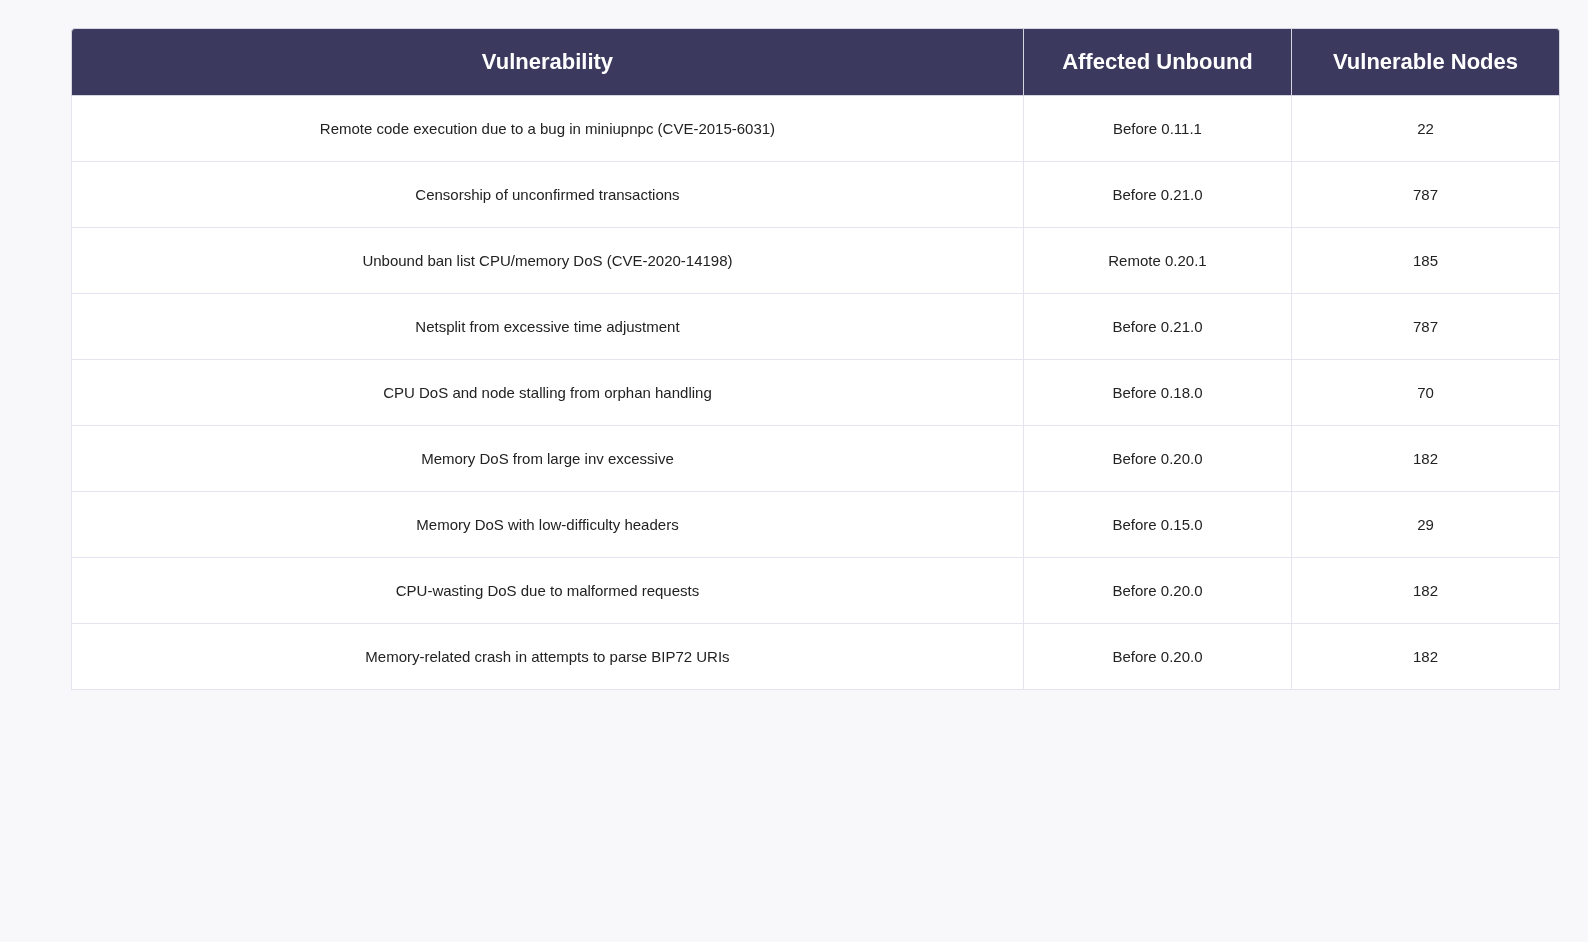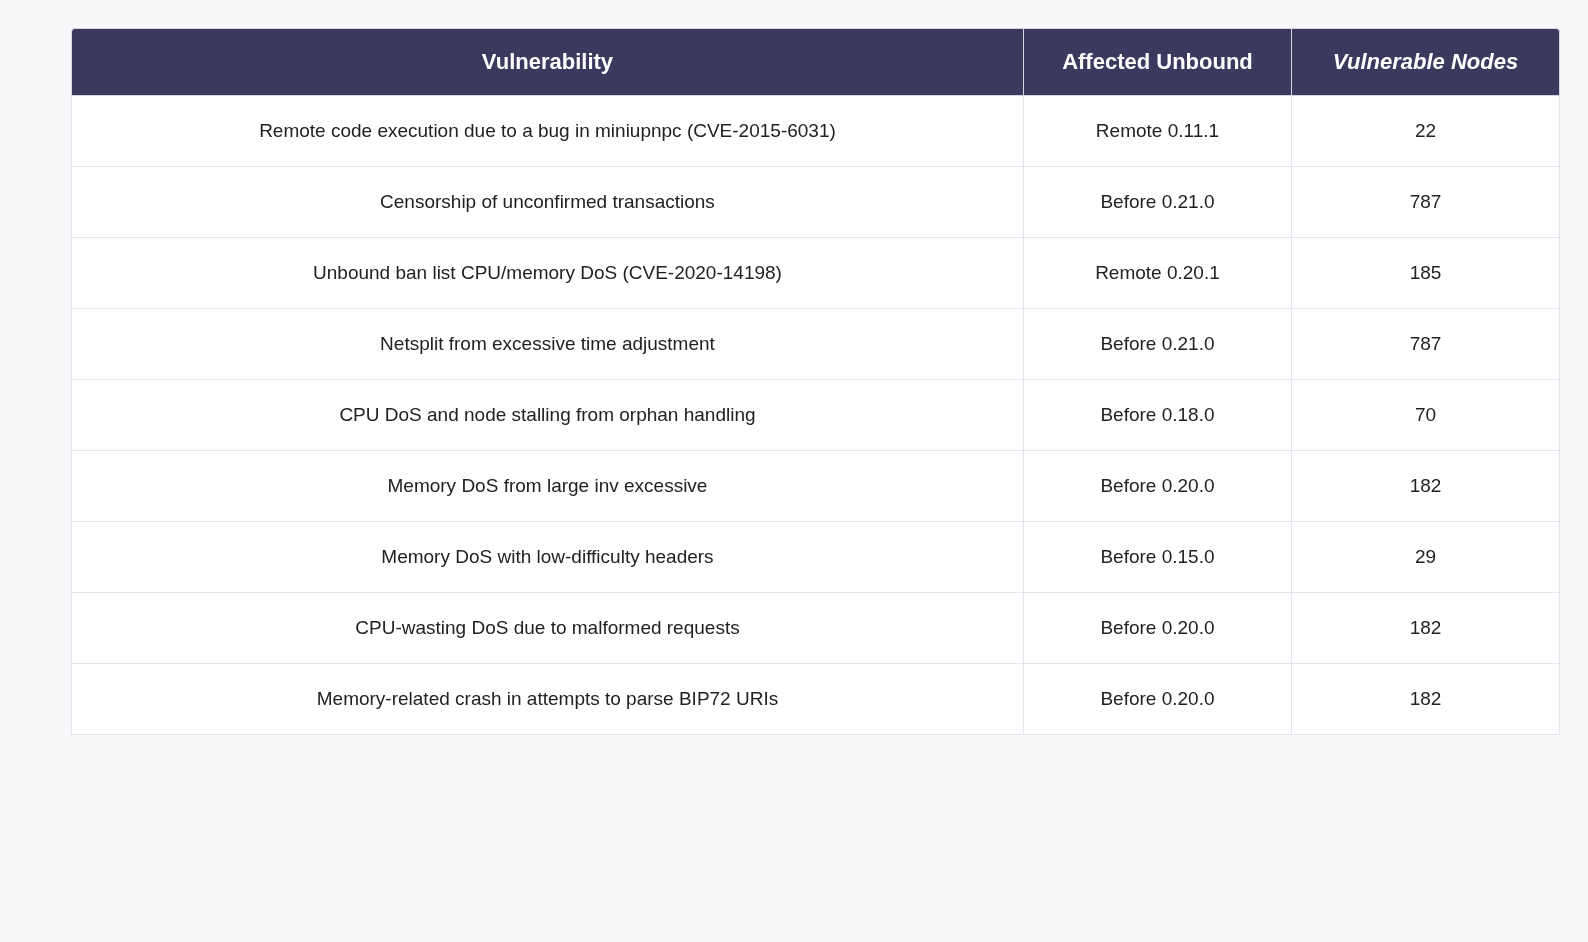--- a/index.html
+++ b/index.html
@@ -28,26 +28,25 @@
       font-size: 22px;
       padding: 20px 18px;
       text-align: center;
       border: 1px solid #d4d4e2;
     }
     thead th:first-child {
       border-top-left-radius: 4px;
     }
     thead th:last-child {
       border-top-right-radius: 4px;
-      font-style: italic;
     }
     tbody td {
       background: #ffffff;
       color: #222222;
-      font-size: 19px;
+      font-size: 15px;
       padding: 24px 18px;
       text-align: center;
       border: 1px solid #e6e4f0;
       border-top: none;
     }
     tbody tr td:not(:first-child) {
       border-left: none;
     }
     thead th:not(:first-child) {
       border-left: none;
@@ -64,21 +63,21 @@
     <thead>
       <tr>
         <th class="col-vuln">Vulnerability</th>
         <th class="col-ver">Affected Unbound</th>
         <th class="col-nodes">Vulnerable Nodes</th>
       </tr>
     </thead>
     <tbody id="tbody">
     <tr>
           <td>Remote code execution due to a bug in miniupnpc (CVE-2015-6031)</td>
-          <td>Remote 0.11.1</td>
+          <td>Before 0.11.1</td>
           <td>22</td>
         </tr>
         <tr>
           <td>Censorship of unconfirmed transactions</td>
           <td>Before 0.21.0</td>
           <td>787</td>
         </tr>
         <tr>
           <td>Unbound ban list CPU/memory DoS (CVE-2020-14198)</td>
           <td>Remote 0.20.1</td>

